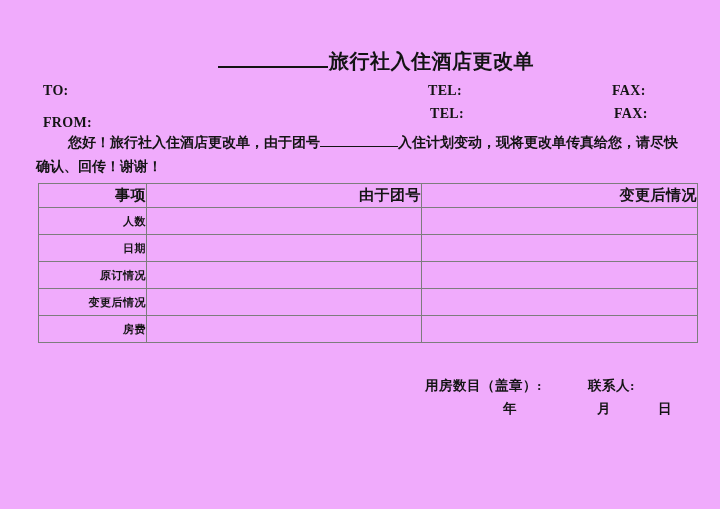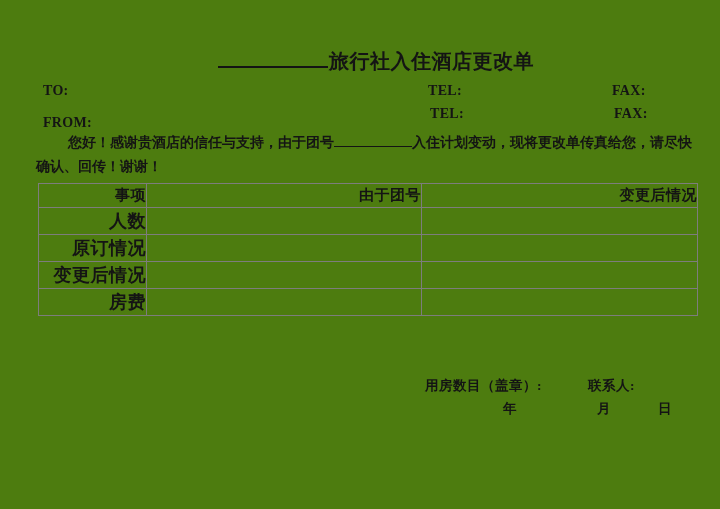--- a/index.html
+++ b/index.html
@@ -1,20 +1,20 @@
 <!DOCTYPE html>
 <html><head>
 <meta charset="utf-8">
 <style>
   * { margin:0; padding:0; box-sizing:border-box; }
   html,body { background:#ffffff; }
   .page {
     position:relative;
     width:720px; height:509px;
-    background:#4d7c0f;
+    background:#f0abfc;
     overflow:hidden;
     font-family:"Liberation Serif","DejaVu Serif",serif;
     font-weight:bold;
     color:#141414;
   }
   .abs { position:absolute; white-space:nowrap; }
 
   
   .title-line { top:49px; left:218px; font-size:20px; line-height:22px; letter-spacing:0.5px; }
   .blank { display:inline-block; border-bottom:2px solid #141414; height:0.95em; vertical-align:baseline; }
@@ -35,21 +35,21 @@
     table-layout:fixed;
   }
   .change-table th, .change-table td {
     border:1px solid #7d7d7d;
     text-align:right;
     vertical-align:middle;
     font-weight:bold;
     color:#141414;
   }
   .change-table th { height:24px; font-size:15px; letter-spacing:0.5px; }
-  .change-table td { height:27px; font-size:18px; letter-spacing:0.5px; }
+  .change-table td { height:27px; font-size:11px; letter-spacing:0.5px; }
   .col-item { width:108px; }
   .col-original { width:275px; }
   .col-changed { width:276px; }
 
   
   .footer-text { font-size:13.5px; line-height:15px; letter-spacing:0.5px; }
 </style>
 </head>
 <body>
 
@@ -61,40 +61,45 @@
 
   <div class="abs field" style="left:43px; top:83px;">TO:</div>
   <div class="abs field" style="left:428px; top:83px;">TEL:</div>
   <div class="abs field" style="left:612px; top:83px;">FAX:</div>
 
   <div class="abs field" style="left:43px; top:106px;margin-top:9px;">FROM:</div>
   <div class="abs field" style="left:430px; top:106px;">TEL:</div>
   <div class="abs field" style="left:614px; top:106px;">FAX:</div>
 
   <div class="abs intro" style="left:68px; top:134px;">
-    <span>您好！感谢贵酒店的信任与支持，由于团号</span><span class="blank intro-blank"></span><span>入住计划变动，现将更改单传真给您，请尽快</span>
+    <span>您好！旅行社入住酒店更改单，由于团号</span><span class="blank intro-blank"></span><span>入住计划变动，现将更改单传真给您，请尽快</span>
   </div>
   <div class="abs intro" style="left:36px; top:159px;">确认、回传！谢谢！</div>
 
   <table class="change-table">
     <colgroup>
       <col class="col-item">
         <col class="col-original">
         <col class="col-changed">
     </colgroup>
     <thead>
       <tr>
         <th>事项</th>
         <th>由于团号</th>
         <th>变更后情况</th>
       </tr>
     </thead>
     <tbody>
       <tr>
         <td>人数</td>
+        <td></td>
+        <td></td>
+      </tr>
+      <tr>
+        <td>日期</td>
         <td></td>
         <td></td>
       </tr>
       <tr>
         <td>原订情况</td>
         <td></td>
         <td></td>
       </tr>
       <tr>
         <td>变更后情况</td>

